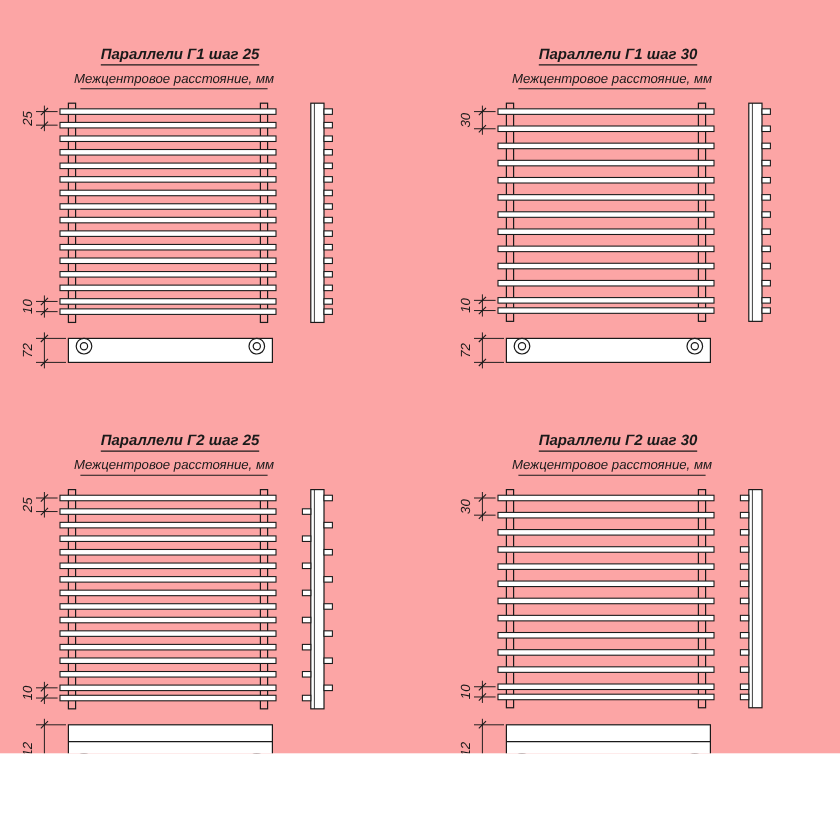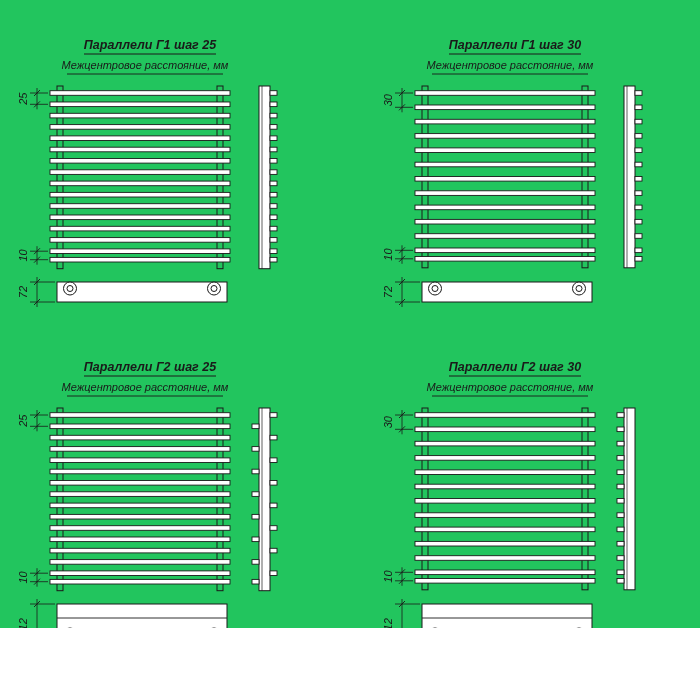--- a/index.html
+++ b/index.html
@@ -1,16 +1,16 @@
 <!DOCTYPE html>
 <html><head>
 <meta charset="utf-8">
 <style>
   html,body{margin:0;padding:0;background:#ffffff;}
-  .canvas{position:relative;width:700px;height:628px;background:#22c55e;overflow:hidden;}
+  .canvas{position:relative;width:700px;height:628px;background:#fca5a5;overflow:hidden;}
   svg{display:block;}
   text{fill:#1a1a1a;font-family:"Liberation Sans",sans-serif;}
   .title-text{font-size:12.5px;font-style:italic;font-weight:700;}
   .sub-text{font-size:11px;font-style:italic;}
   .dim-text{font-size:11px;font-style:italic;}
 </style>
 </head>
 <body>
 
 <div class="canvas">

